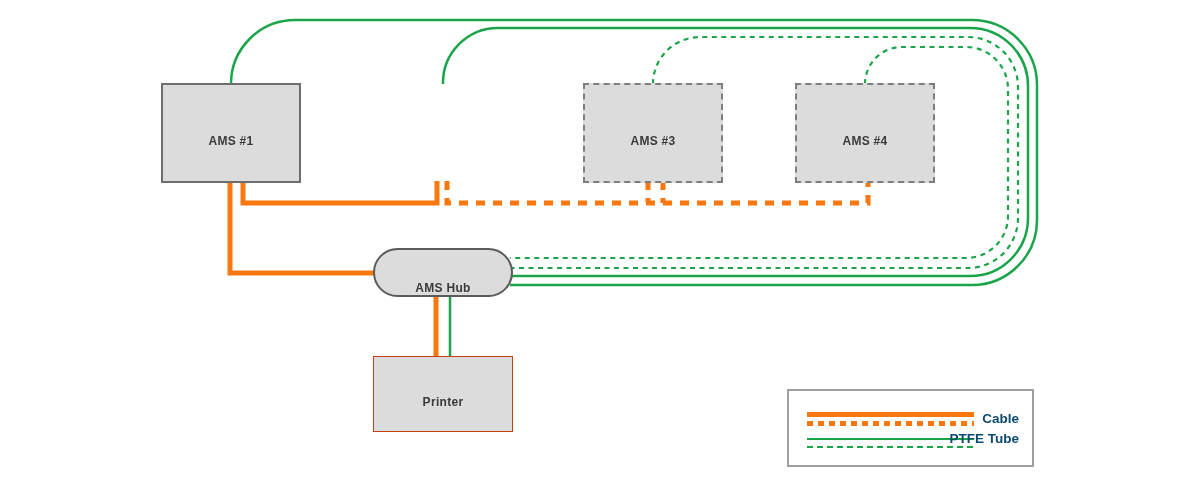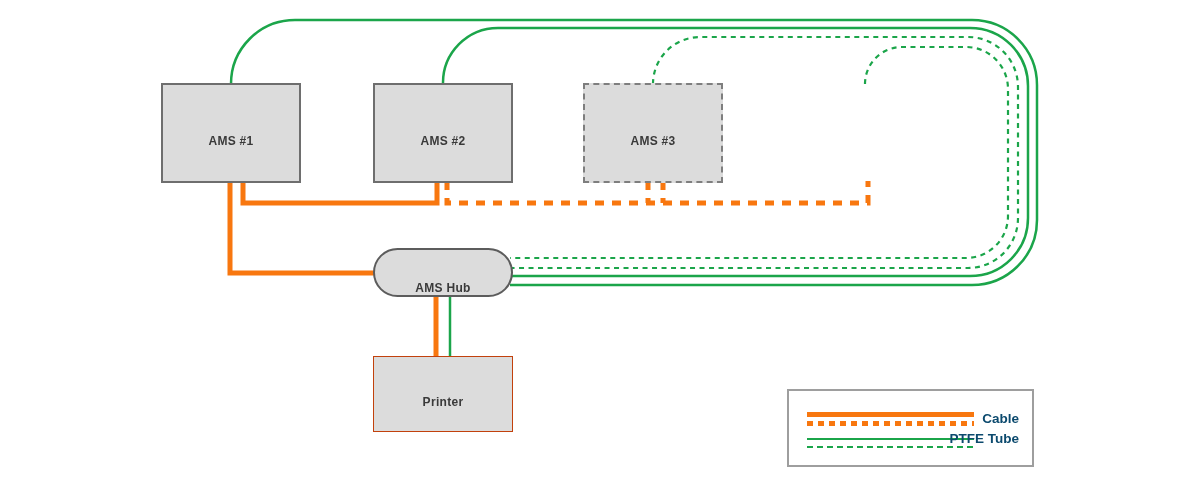--- a/index.html
+++ b/index.html
@@ -92,25 +92,25 @@
     <path d="M 243 181 V 203 H 437 V 181" stroke="#f8770f" stroke-width="5"></path>
     <path d="M 447 181 V 203 H 868 V 181" stroke="#f8770f" stroke-width="5" stroke-dasharray="9 8"></path>
     <path d="M 648 181 V 203" stroke="#f8770f" stroke-width="5" stroke-dasharray="9 8"></path>
     <path d="M 663 181 V 203" stroke="#f8770f" stroke-width="5" stroke-dasharray="9 8"></path>
     <path d="M 436 294 V 369" stroke="#f8770f" stroke-width="5"></path>
   </svg>
 
   <div id="ams1" class="node box-solid">
     <span class="label">AMS #1</span>
   </div>
-  <div id="ams2" class="node box-solid">
-    <span class="label">AMS #2</span>
-  </div>
   <div id="ams3" class="node box-dashed">
     <span class="label">AMS #3</span>
+  </div>
+  <div id="ams4" class="node box-dashed">
+    <span class="label">AMS #4</span>
   </div>
   <div id="hub" class="node">
     <span class="label">AMS Hub</span>
   </div>
   <div id="printer" class="node">
     <span class="label">Printer</span>
   </div>
 
   <div id="legend">
     <div id="sw-cable-solid" class="sw"></div>

